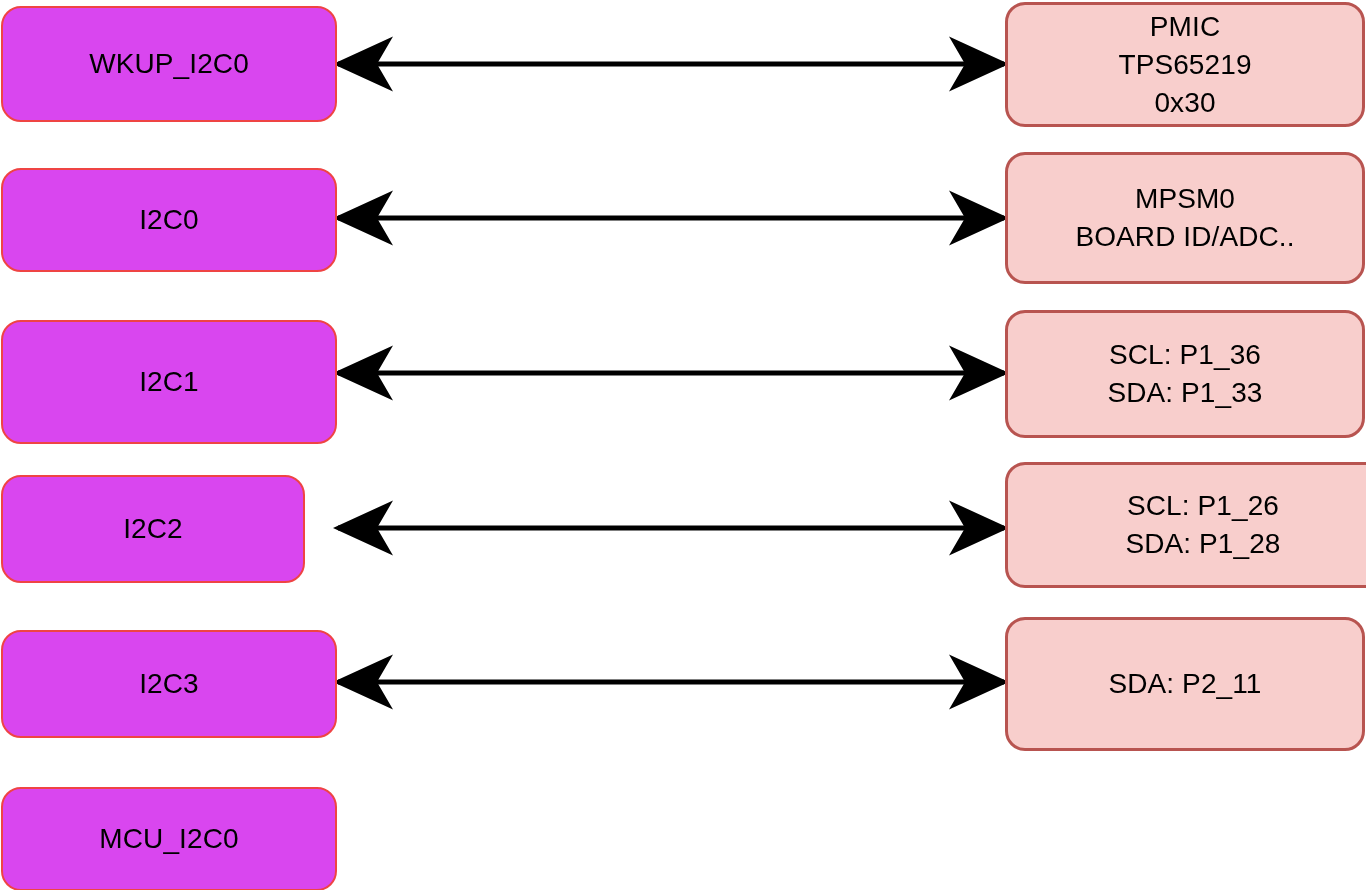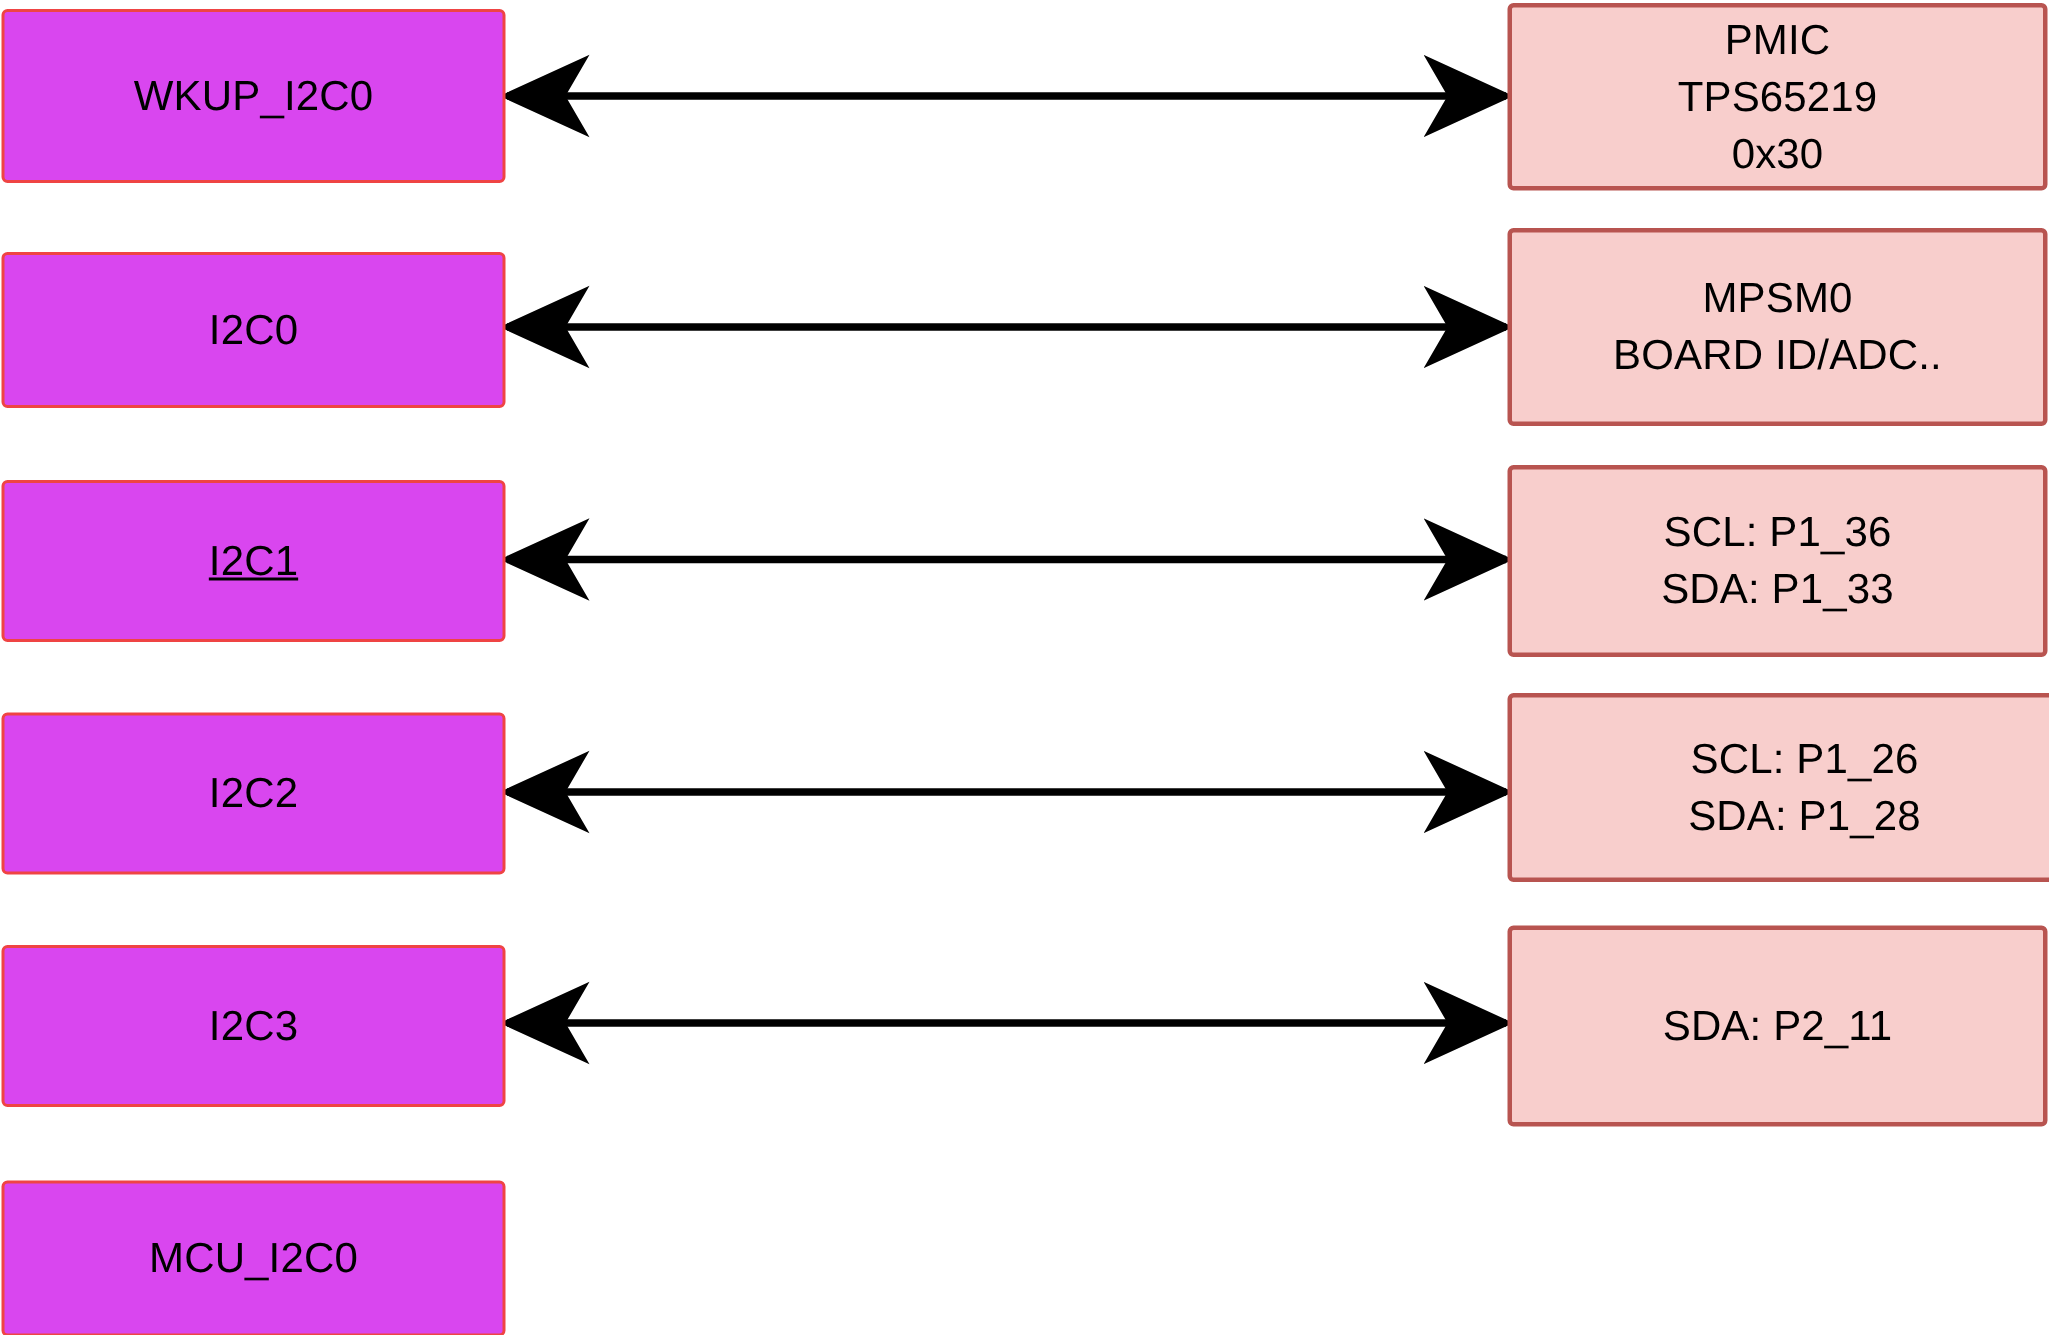--- a/index.html
+++ b/index.html
@@ -19,21 +19,21 @@
     background: #ffffff;
   }
   .node {
     position: absolute;
     box-sizing: border-box;
     display: flex;
     flex-direction: column;
     align-items: center;
     justify-content: center;
     text-align: center;
-    border-radius: 4px;
+    border-radius: 20px;
     color: #000000;
     font-size: 28px;
     line-height: 38px;
     letter-spacing: 0.1px;
     white-space: nowrap;
   }
   .node.left {
     background: #d946ef;
     border: 2px solid #ef4444;
   }
@@ -76,24 +76,24 @@
       </g>
   </svg>
 
   <div id="left-column">
       <div class="node left" style="left: 1px; top: 6px; width: 336px; height: 116px;">
         <span class="line">WKUP_I2C0</span>
       </div>
       <div class="node left" style="left: 1px; top: 168px; width: 336px; height: 104px;">
         <span class="line">I2C0</span>
       </div>
-      <div class="node left" style="left: 1px; top: 320px; width: 336px; height: 108px; text-decoration: underline;">
+      <div class="node left" style="left: 1px; top: 320px; width: 336px; height: 124px;">
         <span class="line">I2C1</span>
       </div>
-      <div class="node left" style="left: 1px; top: 475px; width: 336px; height: 108px;">
+      <div class="node left" style="left: 1px; top: 475px; width: 304px; height: 108px;">
         <span class="line">I2C2</span>
       </div>
       <div class="node left" style="left: 1px; top: 630px; width: 336px; height: 108px;">
         <span class="line">I2C3</span>
       </div>
       <div class="node left" style="left: 1px; top: 787px; width: 336px; height: 104px;">
         <span class="line">MCU_I2C0</span>
       </div>
     </div>
   <div id="right-column">

